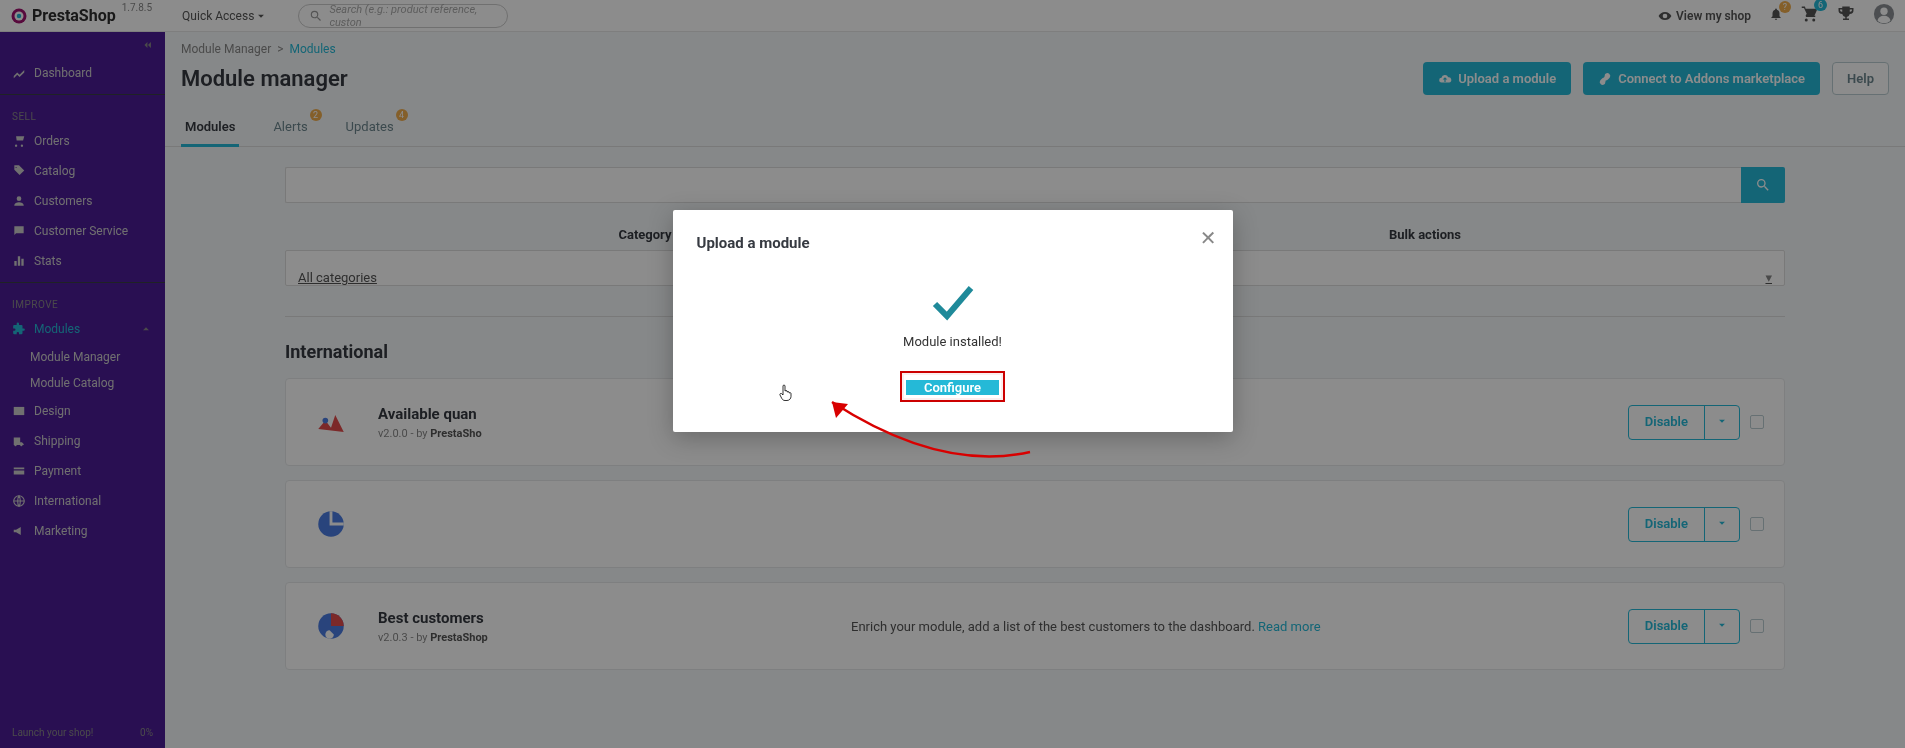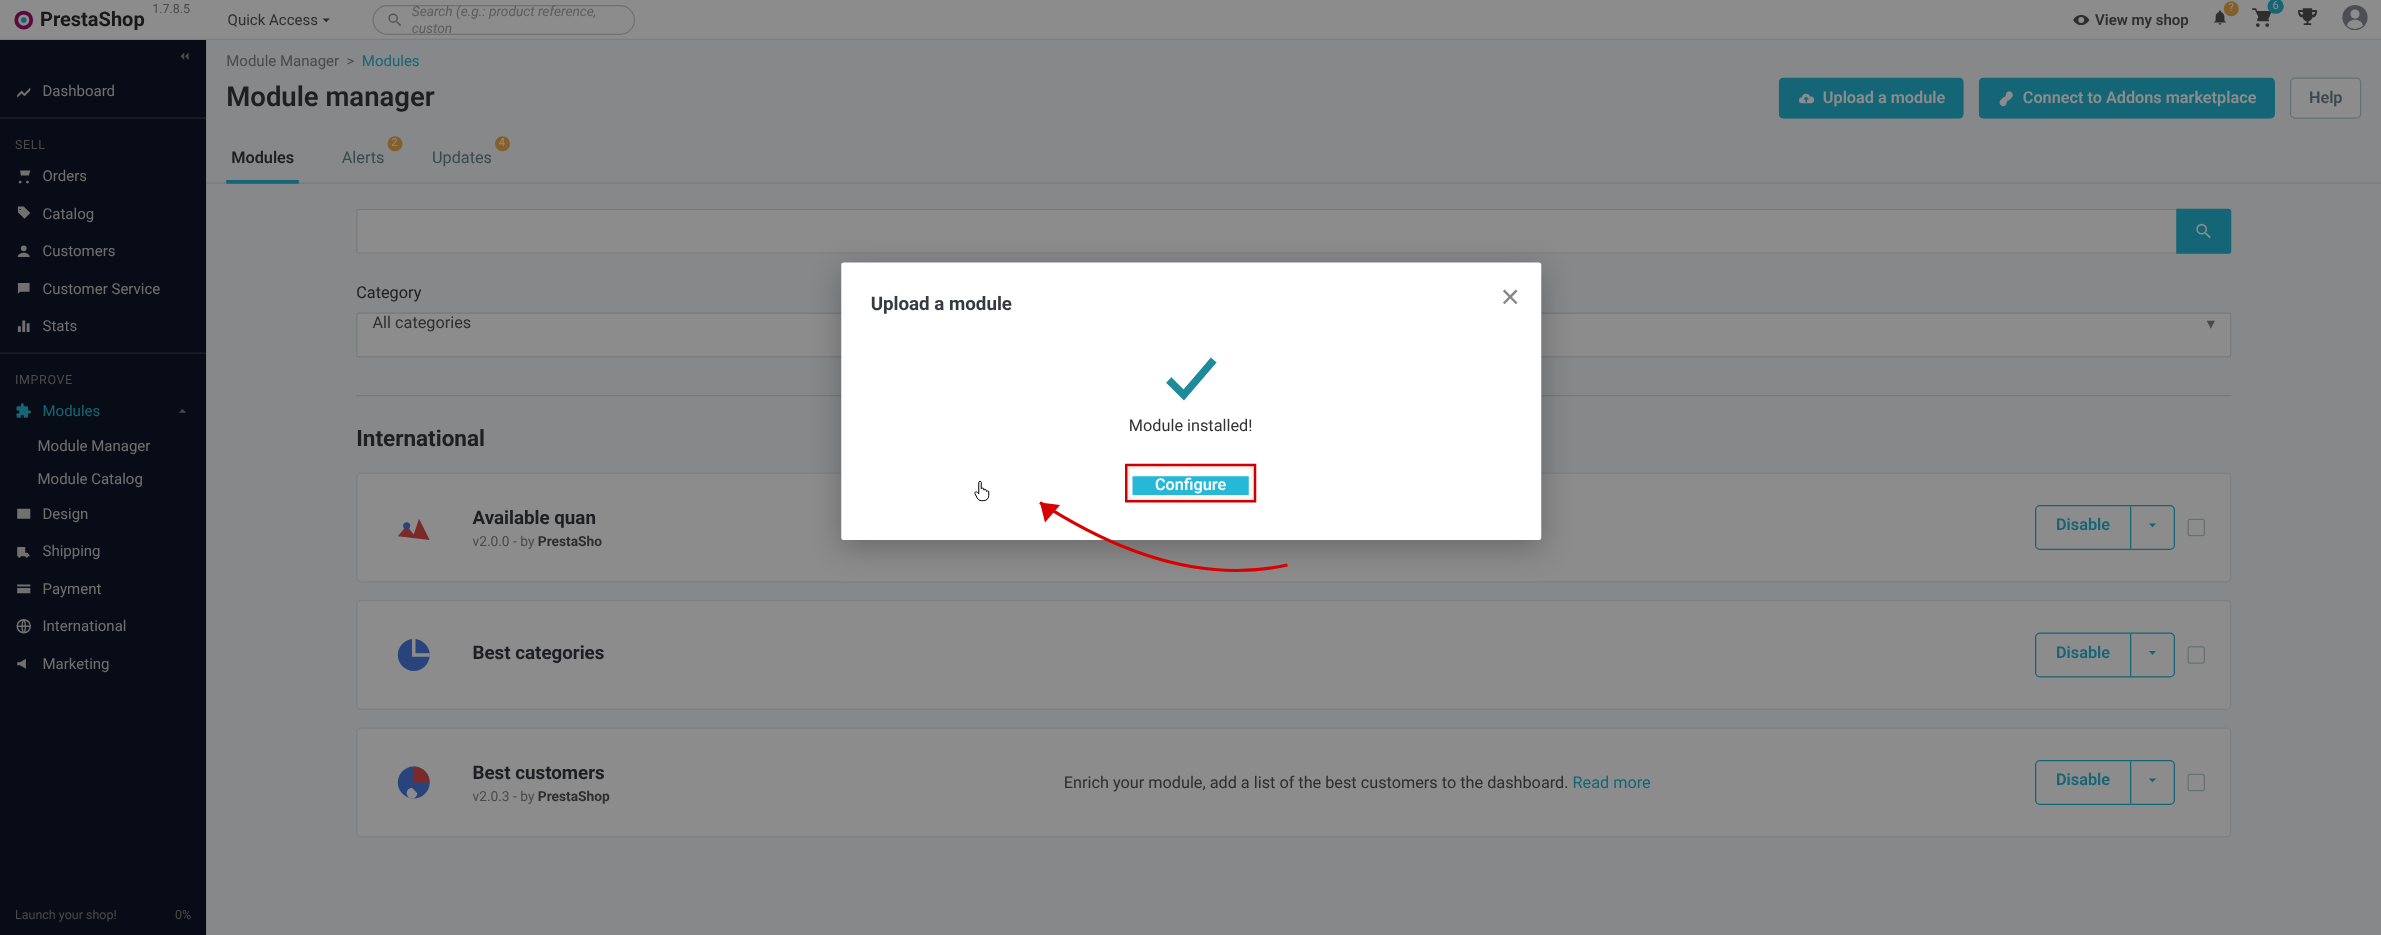--- a/index.html
+++ b/index.html
@@ -16,21 +16,21 @@
 .topbar-spacer { flex: 1; }
 .topbar-right { display: flex; align-items: center; gap: 18px; color: #555; }
 .topbar-right .icon-btn { position: relative; cursor: pointer; }
 .top-badge { position: absolute; top: -6px; right: -8px; background: #25b9d7; color: #fff; font-size: 9px; border-radius: 8px; padding: 1px 4px; height: 12px; line-height: 10px; }
 .top-badge.warn { background: #f0ad4e; }
 
 
 .shell { display: flex; height: calc(100% - 32px); }
 
 
-.sidebar { width: 165px; background: #0f172a; color: #ccc; font-size: 12px; display: flex; flex-direction: column; overflow: hidden; }
+.sidebar { width: 165px; background: #4c1d95; color: #ccc; font-size: 12px; display: flex; flex-direction: column; overflow: hidden; }
 .sidebar .collapse-row { display: flex; justify-content: flex-end; padding: 6px 10px; color: #888; }
 .sidebar .nav-item { display: flex; align-items: center; padding: 8px 12px; gap: 8px; cursor: pointer; color: #ccc; }
 .sidebar .nav-item.active { color: #25b9d7; }
 .sidebar .nav-item .chev { margin-left: auto; color: #888; }
 .sidebar .nav-section { padding: 10px 12px 4px; font-size: 10px; letter-spacing: 0.5px; color: #888; text-transform: uppercase; }
 .sidebar .sub-item { padding: 6px 12px 6px 30px; color: #ccc; cursor: pointer; }
 .sidebar .divider { height: 1px; background: #3a3f44; margin: 6px 0; }
 .sidebar .launch-row { margin-top: auto; padding: 10px 12px; font-size: 10px; color: #888; display: flex; justify-content: space-between; }
 
 
@@ -50,22 +50,22 @@
 .tab.active::after { content: ""; position: absolute; left: 0; right: 0; bottom: -1px; height: 3px; background: #25b9d7; }
 .tab-badge { position: absolute; top: 2px; right: -10px; background: #f0ad4e; color: #fff; font-size: 9px; width: 12px; height: 12px; border-radius: 50%; display: flex; align-items: center; justify-content: center; }
 
 .content { padding: 20px 120px; overflow-y: auto; flex: 1; }
 .search-row { display: flex; margin-bottom: 24px; }
 .search-row input { flex: 1; height: 36px; border: 1px solid #dcdcdc; border-right: none; border-radius: 2px 0 0 2px; padding: 0 10px; }
 .search-row .go { width: 44px; background: #25b9d7; display: flex; align-items: center; justify-content: center; border-radius: 0 2px 2px 0; cursor: pointer; }
 
 .filter-row { display: flex; gap: 60px; margin-bottom: 30px; }
 .filter-col { flex: 1; }
-.filter-col label { display: block; font-size: 13px; font-weight: 400; color: #363a41; margin-bottom: 8px; }
-.select { height: 36px; border: 1px solid #dcdcdc; background: #fff; border-radius: 2px; display: flex; align-items: flex-start; padding: 0 12px; font-size: 13px; color: #555; position: relative; }
+.filter-col label { display: block; font-size: 13px; font-weight: 700; color: #363a41; margin-bottom: 8px; text-align: center; }
+.select { height: 36px; border: 1px solid #dcdcdc; background: #fff; border-radius: 2px; display: flex; align-items: flex-end; padding: 0 12px; font-size: 13px; color: #555; position: relative; text-decoration: underline; }
 .select .caret { margin-left: auto; color: #888; }
 .filter-divider { height: 1px; background: #dcdcdc; margin-bottom: 24px; }
 
 .section-title { font-size: 18px; font-weight: 700; color: #363a41; margin-bottom: 16px; }
 .module-card { background: #fff; border: 1px solid #e5e8ea; border-radius: 4px; padding: 18px 20px; margin-bottom: 14px; display: flex; align-items: center; }
 .module-icon-box { width: 50px; height: 50px; display: flex; align-items: center; justify-content: center; margin-right: 22px; flex: none; }
 .module-info { flex: 1; }
 .module-name { font-size: 15px; font-weight: 700; color: #363a41; margin-bottom: 4px; }
 .module-meta { font-size: 11px; color: #888; }
 .module-meta b { color: #555; }
@@ -349,21 +349,20 @@
       </div>
 
       <div class="module-card">
         <div class="module-icon-box">
           <svg width="34" height="34" viewBox="0 0 24 24">
               <circle cx="12" cy="12" r="9" fill="#4c7de2"></circle>
               <path d="M12 3v9h9" stroke="#fff" stroke-width="2" fill="none"></path>
             </svg>
         </div>
         <div class="module-info">
-          <div class="module-name">Best categories</div>
         </div>
         <div class="module-desc"></div>
         <div class="module-actions">
           <div class="btngroup">
             <div class="seg">Disable</div>
             <div class="seg"><svg class="ic" viewBox="0 0 24 24">
                   <path fill="#25b9d7" d="M7 10l5 5 5-5z"></path>
                 </svg></div>
           </div>
           <div class="checkbox"></div>

